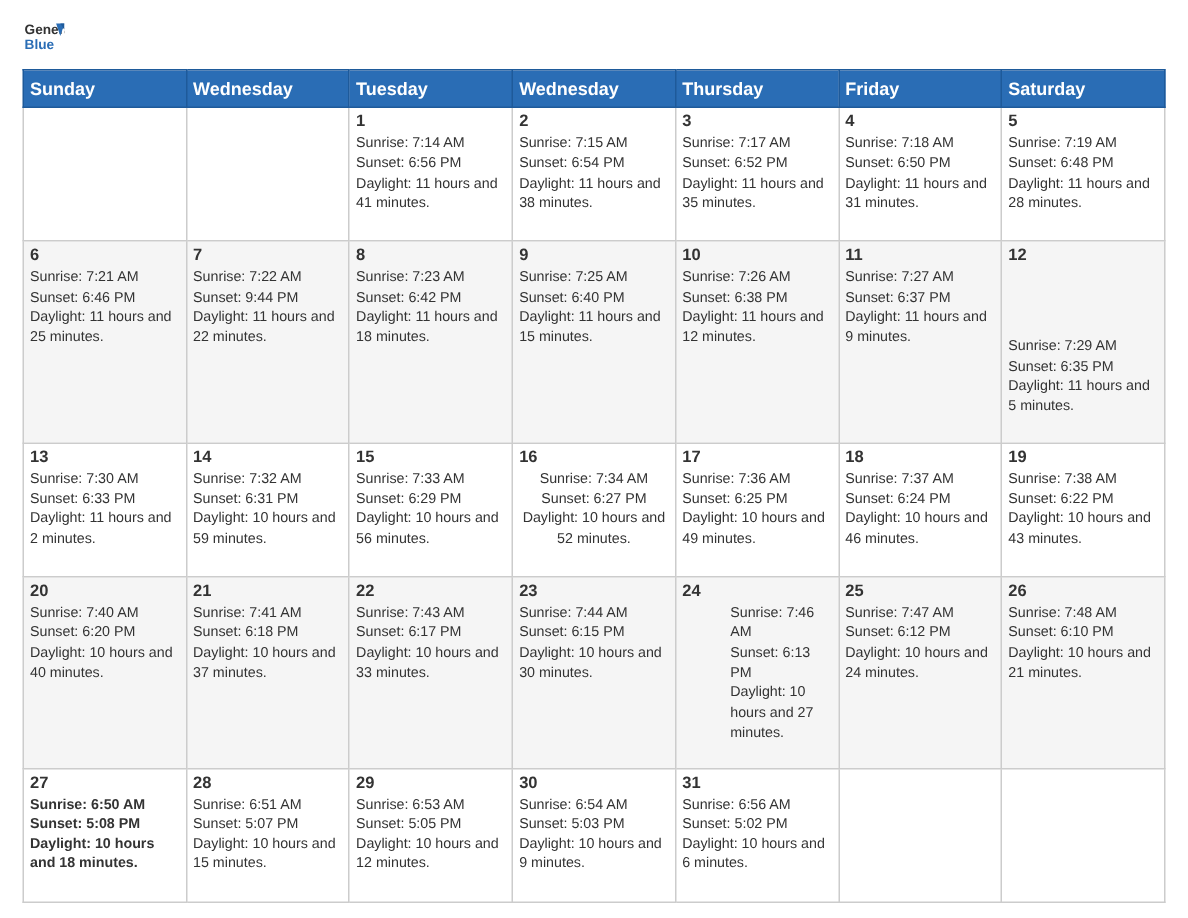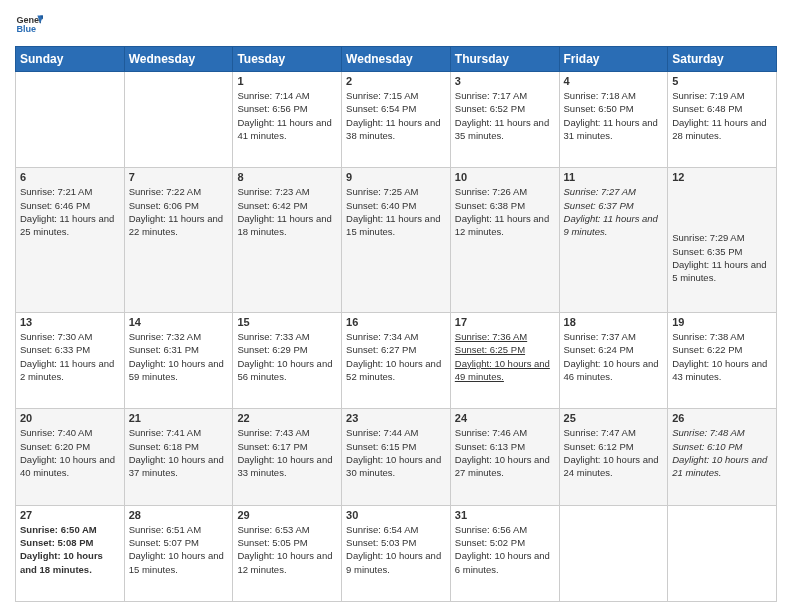--- a/index.html
+++ b/index.html
@@ -156,21 +156,21 @@
         <tr>
           <td>
             <span class="day-num">6</span>
             <div class="day-info" style="white-space: pre-line;">Sunrise: 7:21 AM
 Sunset: 6:46 PM
 Daylight: 11 hours and 25 minutes.</div>
           </td>
           <td>
             <span class="day-num">7</span>
             <div class="day-info" style="white-space: pre-line;">Sunrise: 7:22 AM
-Sunset: 6:06 PM
+Sunset: 9:44 PM
 Daylight: 11 hours and 22 minutes.</div>
           </td>
           <td>
             <span class="day-num">8</span>
             <div class="day-info" style="white-space: pre-line;">Sunrise: 7:23 AM
 Sunset: 6:42 PM
 Daylight: 11 hours and 18 minutes.</div>
           </td>
           <td>
             <span class="day-num">9</span>
@@ -179,21 +179,21 @@
 Daylight: 11 hours and 15 minutes.</div>
           </td>
           <td>
             <span class="day-num">10</span>
             <div class="day-info" style="white-space: pre-line;">Sunrise: 7:26 AM
 Sunset: 6:38 PM
 Daylight: 11 hours and 12 minutes.</div>
           </td>
           <td>
             <span class="day-num">11</span>
-            <div class="day-info" style="white-space: pre-line; font-style: italic;">Sunrise: 7:27 AM
+            <div class="day-info" style="white-space: pre-line;">Sunrise: 7:27 AM
 Sunset: 6:37 PM
 Daylight: 11 hours and 9 minutes.</div>
           </td>
           <td>
             <span class="day-num">12</span>
             <div class="day-info" style="white-space: pre-line; margin-top: 48px;">Sunrise: 7:29 AM
 Sunset: 6:35 PM
 Daylight: 11 hours and 5 minutes.</div>
           </td>
         </tr>
@@ -211,27 +211,27 @@
 Daylight: 10 hours and 59 minutes.</div>
           </td>
           <td>
             <span class="day-num">15</span>
             <div class="day-info" style="white-space: pre-line;">Sunrise: 7:33 AM
 Sunset: 6:29 PM
 Daylight: 10 hours and 56 minutes.</div>
           </td>
           <td>
             <span class="day-num">16</span>
-            <div class="day-info" style="white-space: pre-line;">Sunrise: 7:34 AM
+            <div class="day-info" style="white-space: pre-line; text-align: center;">Sunrise: 7:34 AM
 Sunset: 6:27 PM
 Daylight: 10 hours and 52 minutes.</div>
           </td>
           <td>
             <span class="day-num">17</span>
-            <div class="day-info" style="white-space: pre-line; text-decoration: underline;">Sunrise: 7:36 AM
+            <div class="day-info" style="white-space: pre-line;">Sunrise: 7:36 AM
 Sunset: 6:25 PM
 Daylight: 10 hours and 49 minutes.</div>
           </td>
           <td>
             <span class="day-num">18</span>
             <div class="day-info" style="white-space: pre-line;">Sunrise: 7:37 AM
 Sunset: 6:24 PM
 Daylight: 10 hours and 46 minutes.</div>
           </td>
           <td>
@@ -261,33 +261,33 @@
 Daylight: 10 hours and 33 minutes.</div>
           </td>
           <td>
             <span class="day-num">23</span>
             <div class="day-info" style="white-space: pre-line;">Sunrise: 7:44 AM
 Sunset: 6:15 PM
 Daylight: 10 hours and 30 minutes.</div>
           </td>
           <td>
             <span class="day-num">24</span>
-            <div class="day-info" style="white-space: pre-line;">Sunrise: 7:46 AM
+            <div class="day-info" style="white-space: pre-line; margin-left: 32px;">Sunrise: 7:46 AM
 Sunset: 6:13 PM
 Daylight: 10 hours and 27 minutes.</div>
           </td>
           <td>
             <span class="day-num">25</span>
             <div class="day-info" style="white-space: pre-line;">Sunrise: 7:47 AM
 Sunset: 6:12 PM
 Daylight: 10 hours and 24 minutes.</div>
           </td>
           <td>
             <span class="day-num">26</span>
-            <div class="day-info" style="white-space: pre-line; font-style: italic;">Sunrise: 7:48 AM
+            <div class="day-info" style="white-space: pre-line;">Sunrise: 7:48 AM
 Sunset: 6:10 PM
 Daylight: 10 hours and 21 minutes.</div>
           </td>
         </tr>
         <tr>
           <td>
             <span class="day-num">27</span>
             <div class="day-info" style="white-space: pre-line; font-weight: bold;">Sunrise: 6:50 AM
 Sunset: 5:08 PM
 Daylight: 10 hours and 18 minutes.</div>

